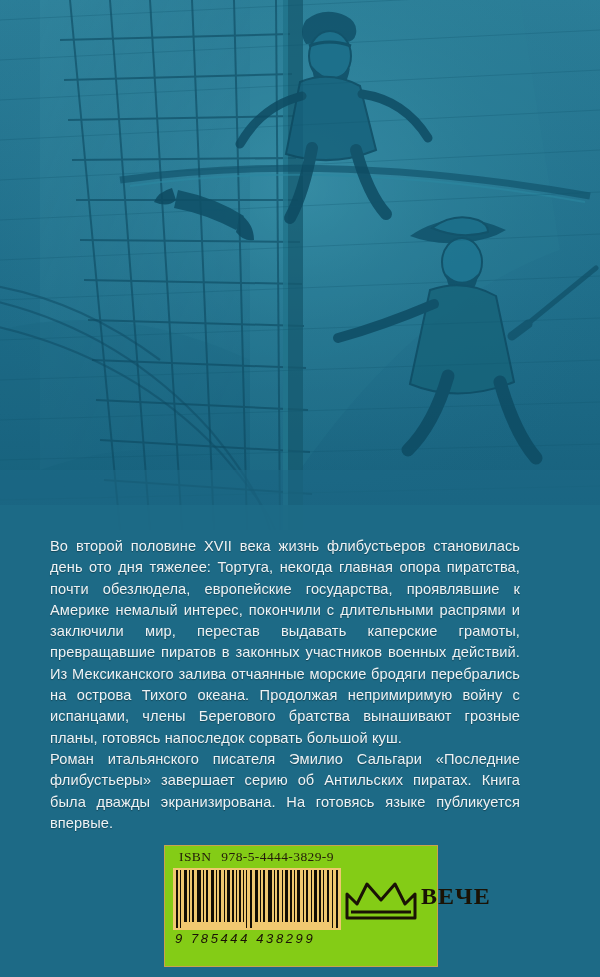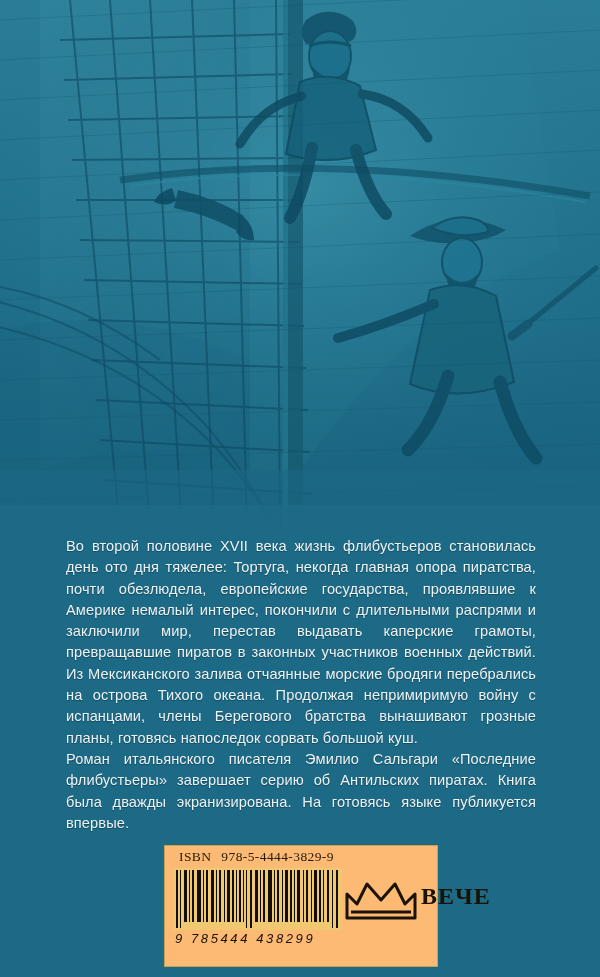--- a/index.html
+++ b/index.html
@@ -24,42 +24,42 @@
     height: 530px;
     overflow: hidden;
     background:
       radial-gradient(ellipse 520px 330px at 300px 180px, #2b7d96 0%, #1d6b87 55%, #175c78 100%);
   }
   .art svg { position: absolute; left: 0; top: 0; }
 
   
   .blurb {
     position: absolute;
-    left: 66px;
+    left: 50px;
     top: 536px;
     width: 470px;
     color: #eef3f5;
     font-size: 14.6px;
     line-height: 21.3px;
     text-align: justify;
     text-justify: inter-word;
     letter-spacing: 0.1px;
     text-shadow: 0 1px 1px rgba(0,0,0,0.35);
   }
   .blurb p { margin: 0; }
   .blurb p + p { margin-top: 0px; }
 
   
   .isbn-block {
     position: absolute;
     left: 164px;
     top: 845px;
     width: 272px;
     height: 120px;
-    background: #fdba74;
+    background: #84cc16;
     border: 1px solid #caa24e;
     display: flex;
     flex-direction: column;
   }
   .isbn-top {
     height: 22px;
     display: flex;
     align-items: center;
     padding-left: 14px;
     font-family: "Liberation Serif", serif;

